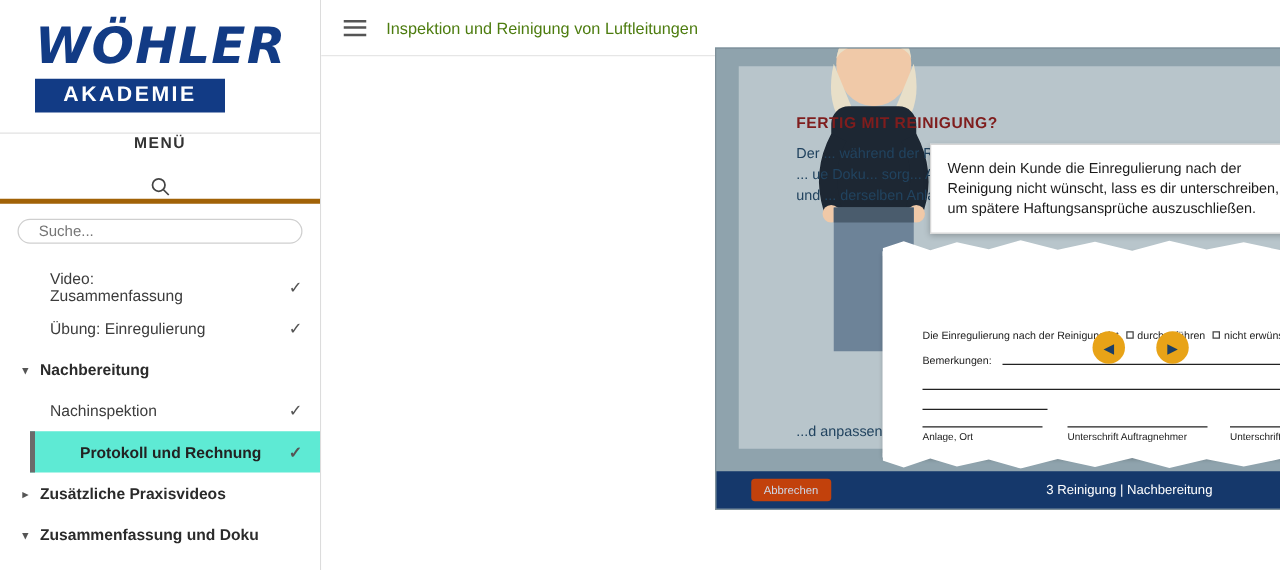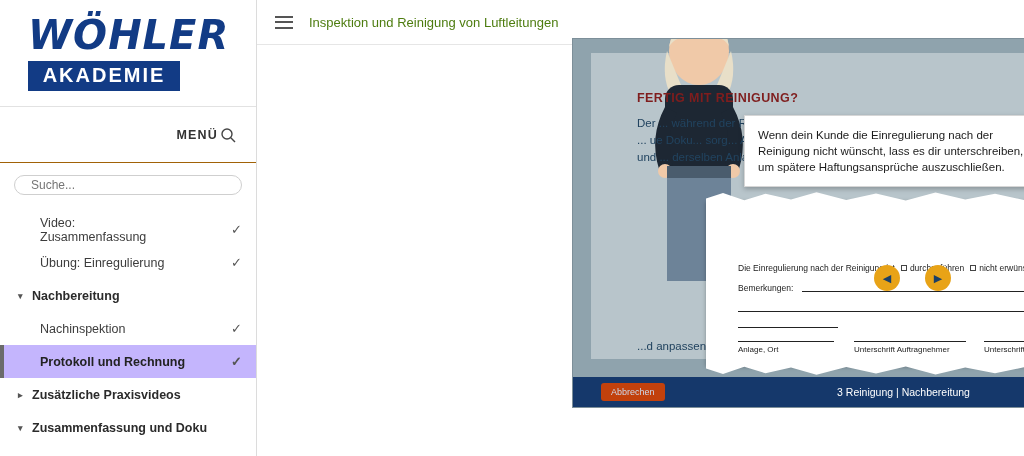--- a/index.html
+++ b/index.html
@@ -43,33 +43,34 @@
     font-size: 40px;
     letter-spacing: 1px;
     color: #123b85;
     line-height: 40px;
   }
   .logo-sub {
     margin-top: 6px;
     background: #123b85;
     color: #ffffff;
     font-weight: bold;
-    font-size: 20px;
+    font-size: 17px;
     letter-spacing: 2px;
     padding: 3px 10px 4px 10px;
     width: 152px;
     text-align: center;
   }
   .menu-bar {
     height: 56px;
-    border-bottom: 1px solid #a16207;
+    border-bottom: 4px solid #a16207;
     display: flex;
     align-items: center;
-    justify-content: flex-end;
+    justify-content: space-between;
     padding: 0 18px 0 18px;
+    flex-direction: column;
   }
   .menu-label {
     font-size: 12.5px;
     font-weight: bold;
     letter-spacing: 1.2px;
     color: #333333;
   }
   .search-icon-btn {
     width: 20px; height: 20px;
     display: flex; align-items: center; justify-content: center;
@@ -111,25 +112,26 @@
   .nav-item .txt { flex: 1; }
   .nav-leaf { padding-left: 40px; gap: 42px; }
   .nav-group { padding-left: 18px; font-weight: bold; color: #2b2b2b; }
   .nav-group .caret {
     width: 14px;
     font-size: 9px;
     color: #555;
     display: inline-block;
   }
   .nav-active {
-    background: #c4b5fd;
+    background: #5eead4;
     border-left: 4px solid #6b6b6b;
     padding-left: 36px;
     font-weight: bold;
     color: #222;
+    margin-left: 24px;
   }
   .check {
     color: #555;
     font-size: 13px;
     margin-left: 8px;
   }
 
   
   .main {
     flex: 1;

